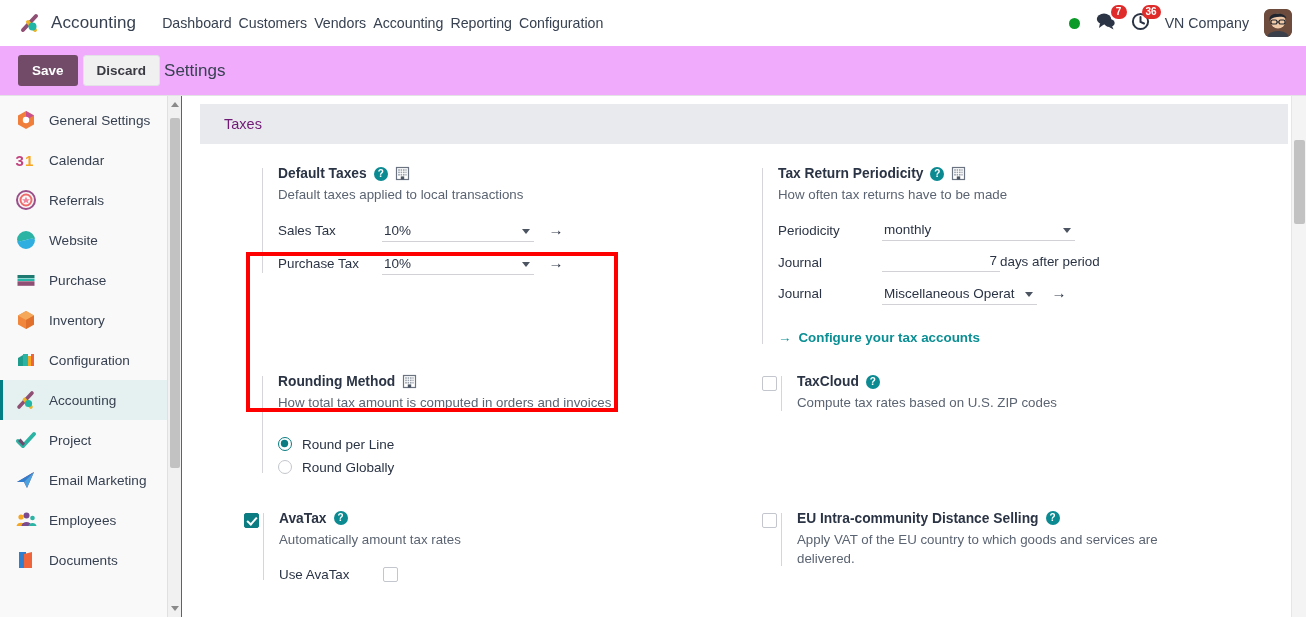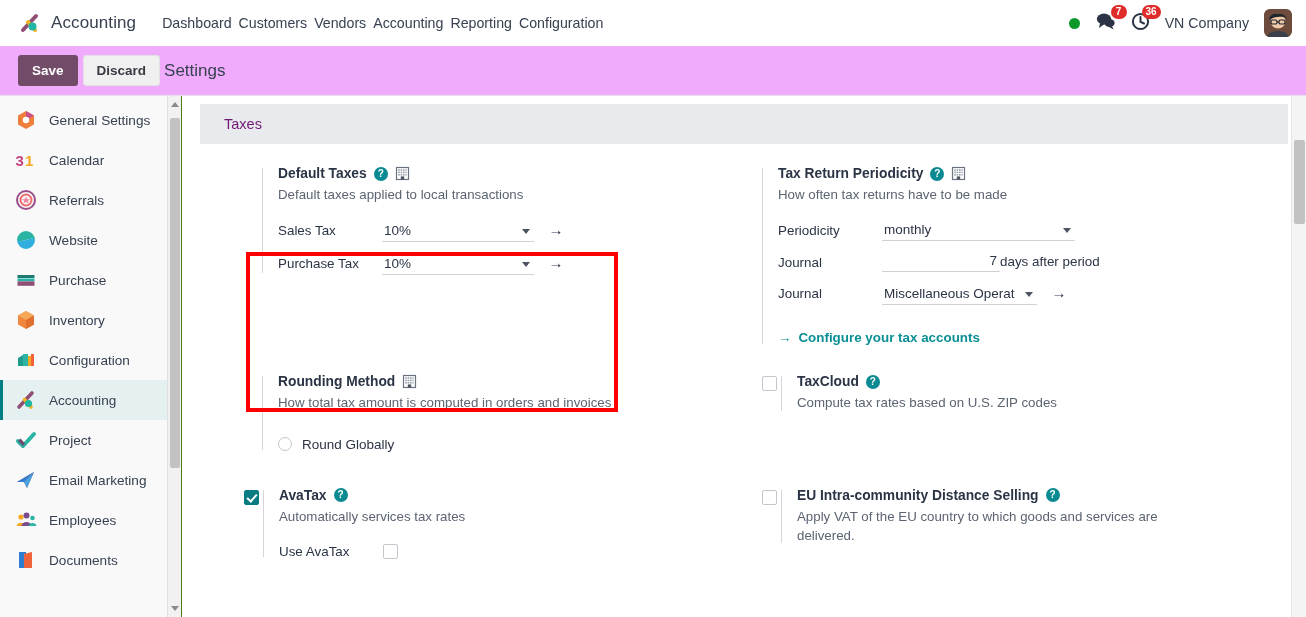--- a/index.html
+++ b/index.html
@@ -625,20 +625,24 @@
                     <rect x="10.4" y="8" width="1.2" height="1.6"></rect>
                 </g>
                 <rect x="5.8" y="10.4" width="3.4" height="3.1" fill="#4b5563"></rect>
               </svg>
             </span>
           </div>
           <div class="sb-desc">How total tax amount is computed in orders and invoices</div>
 
           <div class="radio-group">
             <div class="radio-row">
+              <span class="rad on"></span>
+              <span>Round per Line</span>
+            </div>
+            <div class="radio-row">
               <span class="rad"></span>
               <span>Round Globally</span>
             </div>
           </div>
         </div>
       </div>
 
       <div class="cell right" style="padding-top:28px;">
         <div class="chk-block">
           <span class="chk"></span>
@@ -653,21 +657,21 @@
       </div>
 
       <div class="cell left" style="padding-top:28px;padding-left:44px;">
         <div class="chk-block">
           <span class="chk on"></span>
           <div class="setting-block">
             <div class="sb-title">
               <span>AvaTax</span>
               <span class="help-ico">?</span>
             </div>
-            <div class="sb-desc">Automatically services tax rates</div>
+            <div class="sb-desc">Automatically amount tax rates</div>
             <div class="sub-chk-row">
               <span class="sub-chk-label">Use AvaTax</span>
               <span class="chk" style="margin-top:0;"></span>
             </div>
           </div>
         </div>
       </div>
 
       <div class="cell right" style="padding-top:28px;">
         <div class="chk-block">

